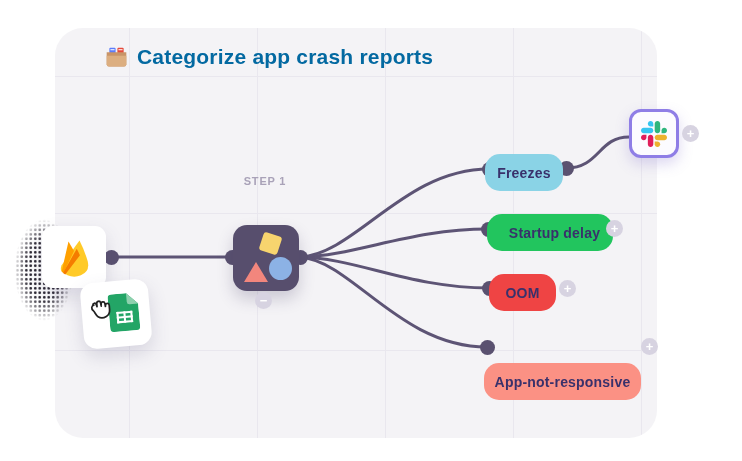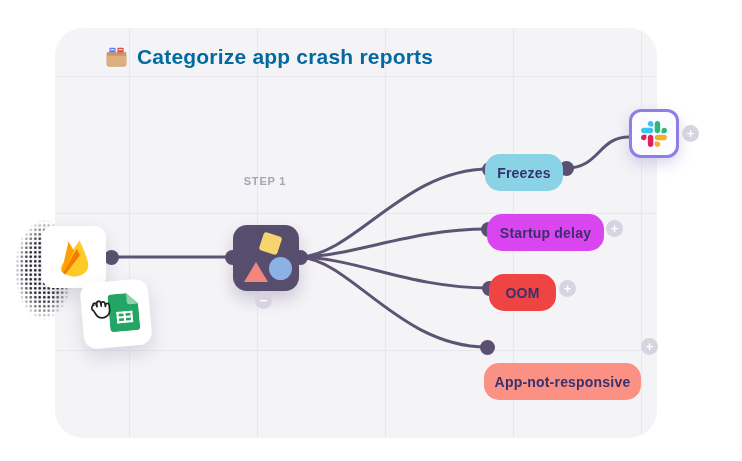--- a/index.html
+++ b/index.html
@@ -147,21 +147,21 @@
   </div>
 
   <div class="classifier">
     <div class="clf-square"></div>
     <div class="clf-triangle"></div>
     <div class="clf-circle"></div>
   </div>
   <div class="rbtn minus">−</div>
 
   <div class="pill freezes" style="background: rgb(138, 211, 230);">Freezes</div>
-  <div class="pill startup" style="background: #d946ef;">Startup delay</div>
+  <div class="pill startup" style="background: #22c55e; padding-left: 9px;">Startup delay</div>
   <div class="pill oom" style="background: #ef4444;">OOM</div>
   <div class="pill anr" style="background: rgb(251, 145, 132);">App-not-responsive</div>
 
   <div class="rbtn plus-startup">+</div>
   <div class="rbtn plus-oom">+</div>
   <div class="rbtn plus-anr">+</div>
 
   <div class="slack-node">
     <svg width="26" height="26" viewBox="0 0 122.8 122.8">
       <path d="M25.8 77.6c0 7.1-5.8 12.9-12.9 12.9S0 84.7 0 77.6s5.8-12.9 12.9-12.9h12.9v12.9z" fill="#E01E5A"></path>

